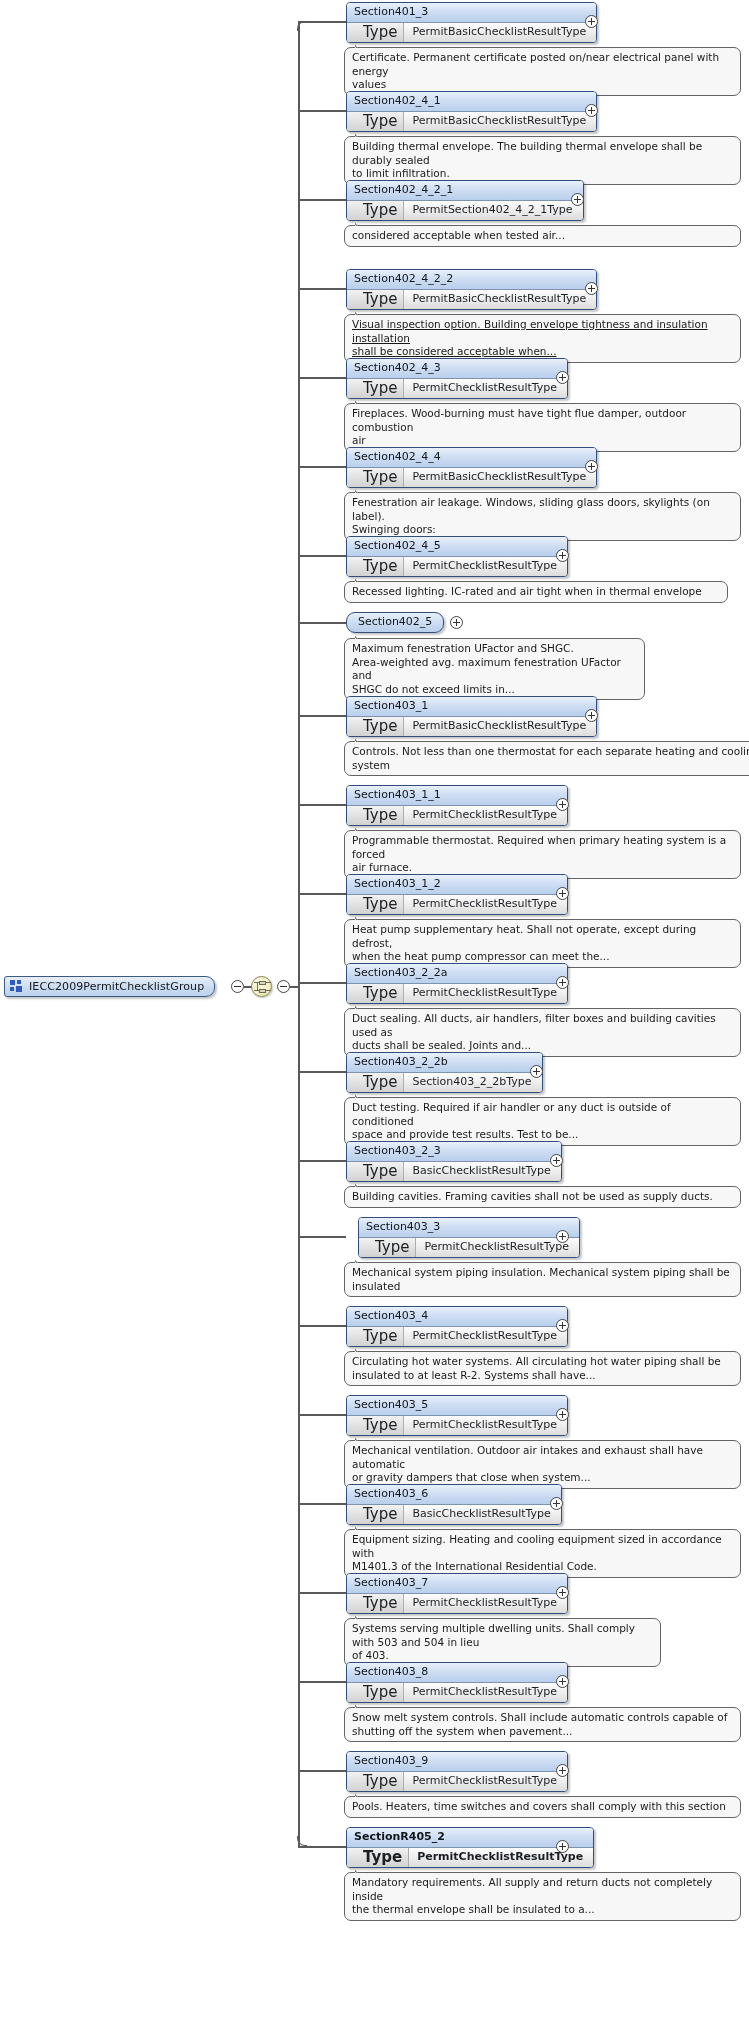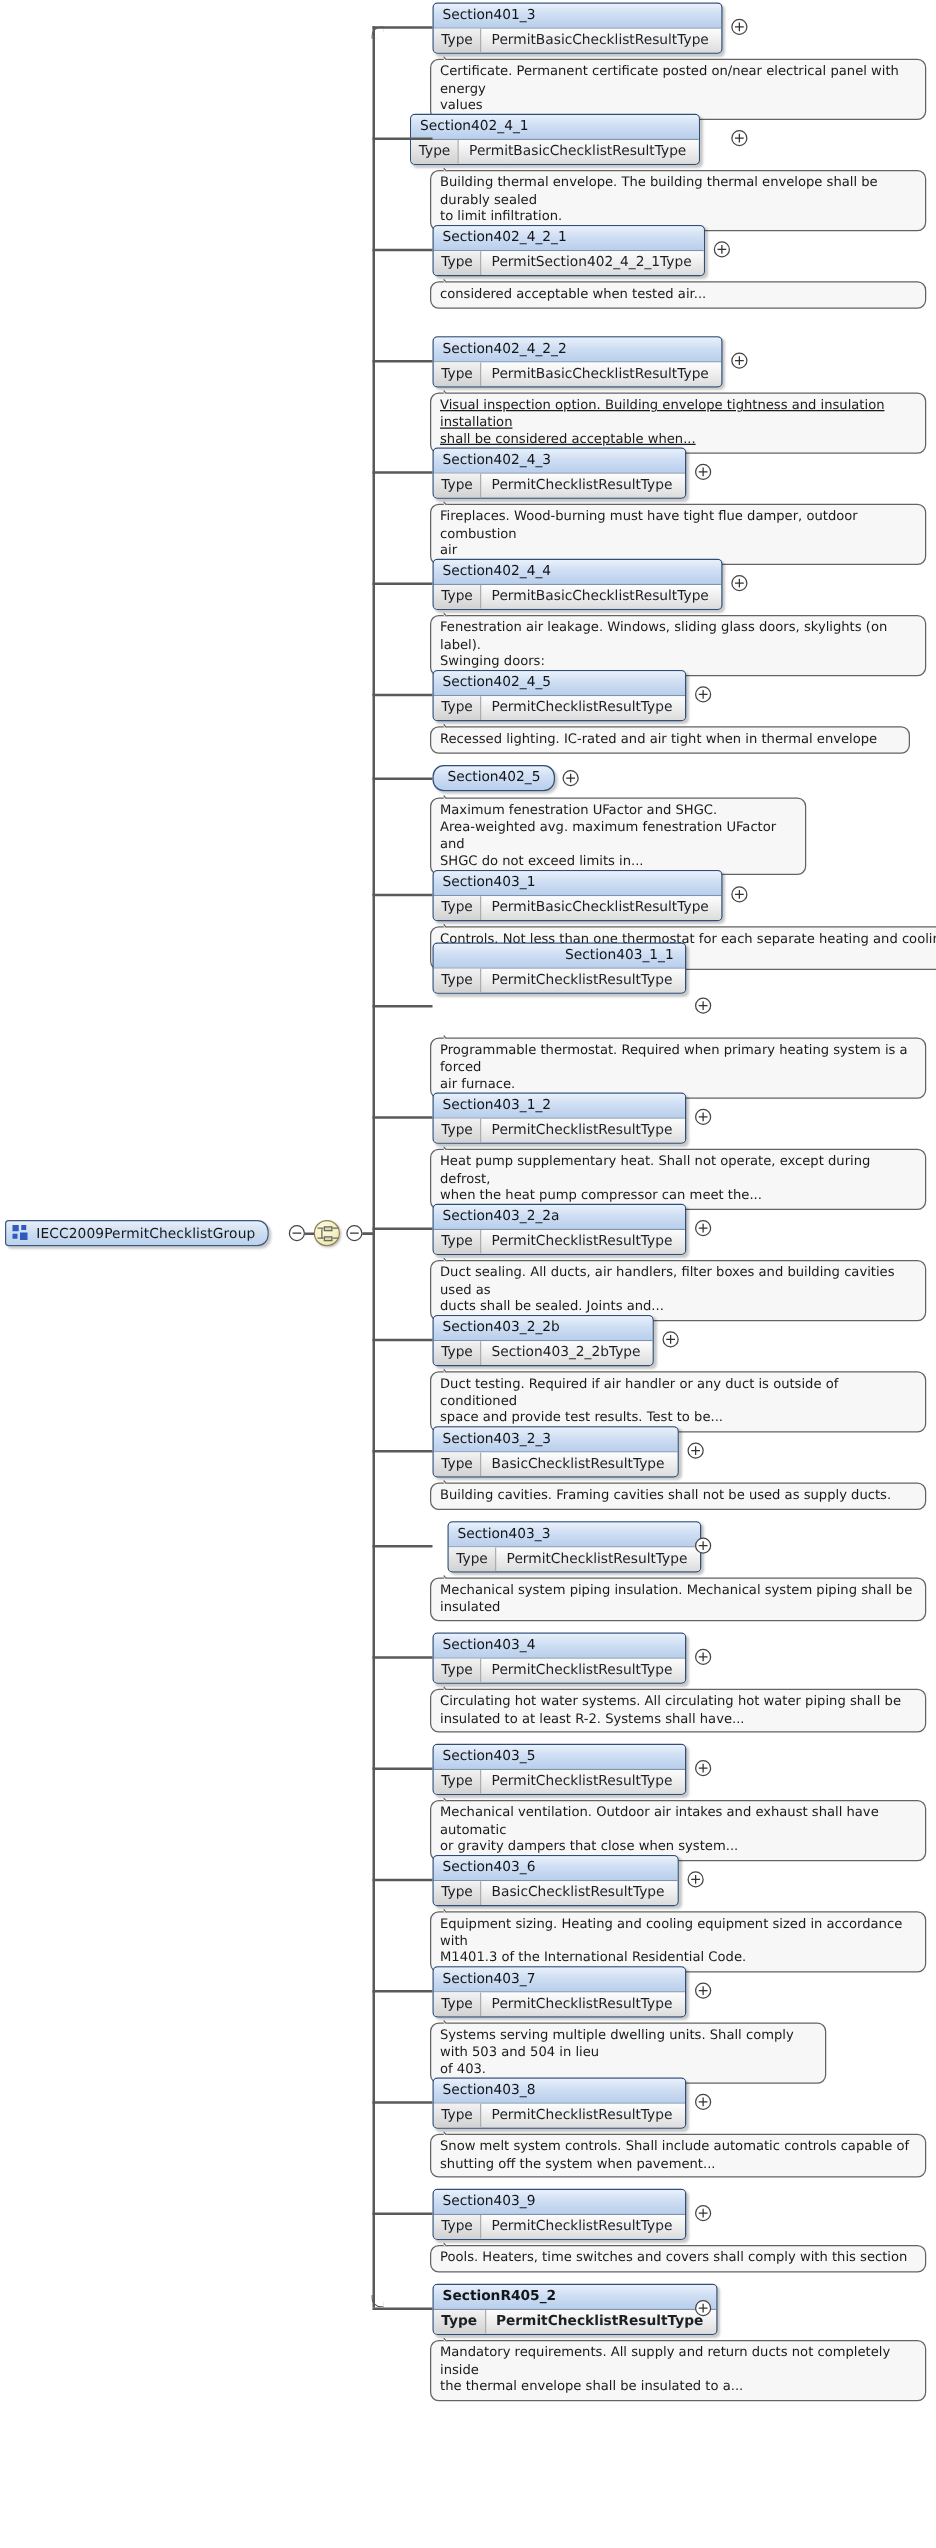--- a/index.html
+++ b/index.html
@@ -122,23 +122,23 @@
     border-bottom: none;
     padding: 2px 11px 3px 11px;
   }
   .elem .typerow {
     display: flex;
     align-items: stretch;
     background: linear-gradient(to bottom, #fdfdfd 0%, #ececec 55%, #dcdcdc 100%);
     line-height: 14px;
   }
   .elem .typerow .k {
-    font-size: 11px;
+    font-size: 15px;
     color: #1b1f24;
-    padding: 2px 6px 3px 6px;
+    padding: 2px 6px 3px 16px;
     background: linear-gradient(to bottom, #f2f2f2 0%, #e0e0e0 55%, #d2d2d2 100%);
     border-right: 1px solid #aeaeae;
   }
   .elem .typerow .v {
     font-size: 11px;
     color: #1b1f24;
     padding: 2px 10px 3px 8px;
   }
 
   
@@ -212,21 +212,21 @@
           <span class="v">PermitBasicChecklistResultType</span>
         </div>
       </div>
       <div class="circ plus" style="left: 585px; top: 15px;"></div>
       <div class="wire h" style="left: 298px; top: 21px; width: 48px;"></div>
       <div class="anno" style="left: 344px; top: 47px; width: 397px;">
         <span class="tail"></span>
         <span class="ln">Certificate. Permanent certificate posted on/near electrical panel with energy</span>
         <span class="ln">values</span>
       </div>
-      <div class="elem" style="left: 328px; top: 91px;">
+      <div class="elem" style="left: 346px; top: 91px;">
         <div class="name">Section402_4_1</div>
         <div class="typerow">
           <span class="k">Type</span>
           <span class="v">PermitBasicChecklistResultType</span>
         </div>
       </div>
       <div class="circ plus" style="left: 585px; top: 104px;"></div>
       <div class="wire h" style="left: 298px; top: 110px; width: 48px;"></div>
       <div class="anno" style="left: 344px; top: 136px; width: 397px;">
         <span class="tail"></span>
@@ -319,21 +319,21 @@
           <span class="v">PermitBasicChecklistResultType</span>
         </div>
       </div>
       <div class="circ plus" style="left: 585px; top: 709px;"></div>
       <div class="wire h" style="left: 298px; top: 715px; width: 48px;"></div>
       <div class="anno" style="left: 344px; top: 741px; width: 437px;">
         <span class="tail"></span>
         <span class="ln">Controls. Not less than one thermostat for each separate heating and cooling</span>
         <span class="ln">system</span>
       </div>
-      <div class="elem" style="left: 346px; top: 754px; text-align: right;">
+      <div class="elem" style="left: 346px; top: 785px;">
         <div class="name">Section403_1_1</div>
         <div class="typerow">
           <span class="k">Type</span>
           <span class="v">PermitChecklistResultType</span>
         </div>
       </div>
       <div class="circ plus" style="left: 556px; top: 798px;"></div>
       <div class="wire h" style="left: 298px; top: 804px; width: 48px;"></div>
       <div class="anno" style="left: 344px; top: 830px; width: 397px;">
         <span class="tail"></span>

